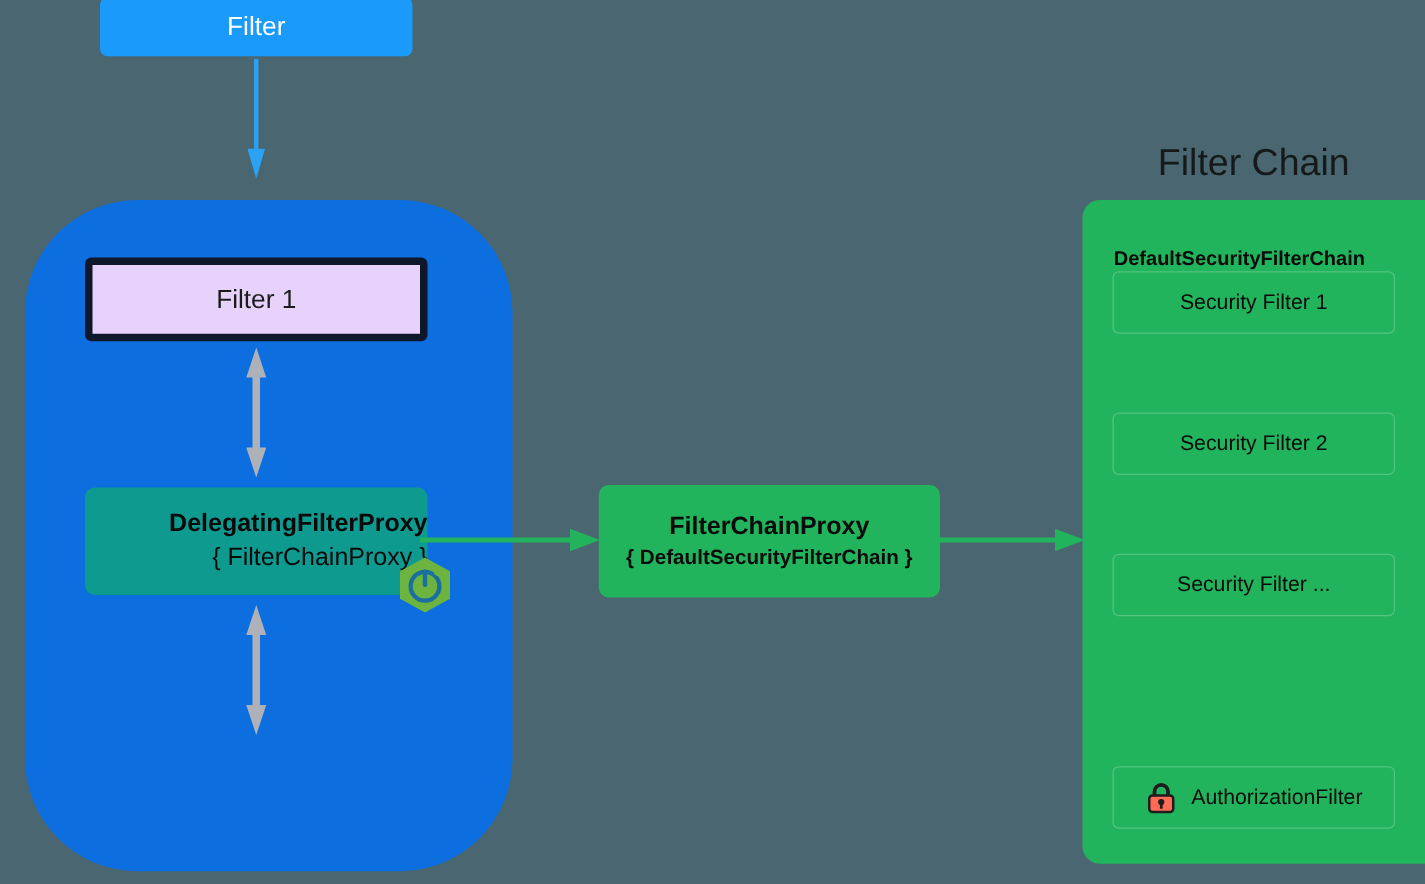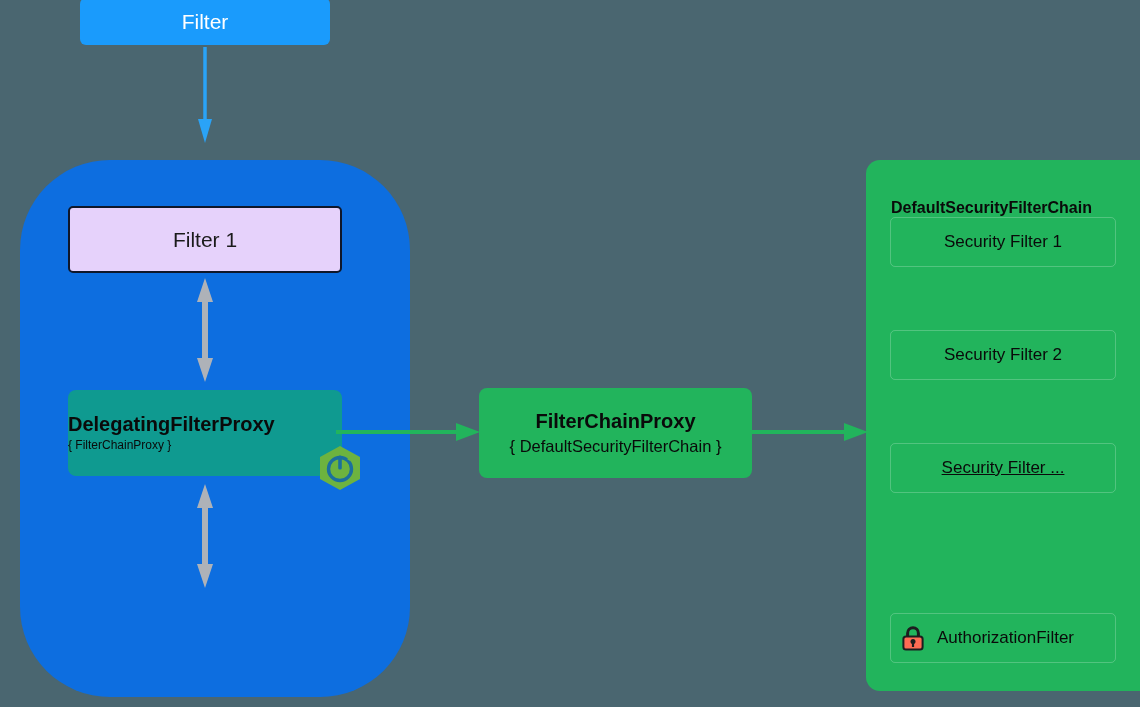--- a/index.html
+++ b/index.html
@@ -55,21 +55,21 @@
     background: #0d6ee0;
     border-radius: 90px;
   }
 
   .filter-box {
     position: absolute;
     left: 68px;
     width: 274px;
     height: 67px;
     background: #e6d2fb;
-    border: 2px solid #0f172a;
+    border: 6px solid #0f172a;
     border-radius: 5px;
     display: flex;
     align-items: center;
     justify-content: center;
     font-size: 21px;
     color: #1b1b1b;
     box-sizing: border-box;
   }
   .filter-1 { top: 206px; }
   .filter-n { top: 594px; }
@@ -77,32 +77,32 @@
   .proxy-box {
     position: absolute;
     left: 68px;
     top: 390px;
     width: 274px;
     height: 86px;
     background: #0f9a90;
     border-radius: 8px;
     display: flex;
     flex-direction: column;
-    align-items: flex-start;
+    align-items: flex-end;
     justify-content: center;
     box-sizing: border-box;
   }
   .proxy-title {
     font-size: 20px;
     font-weight: bold;
     color: #0a0a0a;
     line-height: 1.15;
   }
   .proxy-sub {
-    font-size: 12px;
+    font-size: 20px;
     color: #0a0a0a;
     line-height: 1.3;
     margin-top: 2px;
   }
 
   
   .arrow-dbl {
     position: absolute;
     left: 196px;
     width: 18px;
@@ -138,20 +138,21 @@
     font-size: 20px;
     font-weight: bold;
     color: #0a0a0a;
     line-height: 1.2;
   }
   .fcp-sub {
     font-size: 16.5px;
     color: #0a0a0a;
     line-height: 1.3;
     margin-top: 3px;
+    font-weight: bold;
   }
 
   .arrow-right-green {
     position: absolute;
     height: 22px;
   }
   .arrow-g1 { left: 336px; top: 421px; width: 144px; }
   .arrow-g2 { left: 752px; top: 421px; width: 116px; }
 
   
@@ -194,25 +195,25 @@
     border-radius: 5px;
     display: flex;
     align-items: center;
     justify-content: center;
     font-size: 17px;
     color: #0a0a0a;
     box-sizing: border-box;
   }
   .sf-1 { top: 217px; }
   .sf-2 { top: 330px; }
-  .sf-3 { top: 443px; text-decoration: underline; }
+  .sf-3 { top: 443px; }
   .sf-auth {
     top: 613px;
     justify-content: flex-start;
-    padding-left: 8px;
+    padding-left: 24px;
   }
   .lock-icon {
     width: 28px;
     height: 28px;
     flex: none;
     margin-right: 10px;
   }
   .auth-label { font-size: 17px; color: #0a0a0a; }
 </style>
 </head>
@@ -268,20 +269,21 @@
   <div class="fcp-box">
     <div class="fcp-title">FilterChainProxy</div>
     <div class="fcp-sub">{ DefaultSecurityFilterChain }</div>
   </div>
 
   <svg class="arrow-right-green arrow-g2" viewBox="0 0 116 22">
     <line x1="0" y1="11" x2="94" y2="11" stroke="#22b45c" stroke-width="4"></line>
     <polygon points="116,11 92,2 92,20" fill="#22b45c"></polygon>
   </svg>
 
+  <div class="chain-title">Filter Chain</div>
   <div class="chain-panel"></div>
   <div class="chain-panel-title">DefaultSecurityFilterChain</div>
 
   <div class="sec-filter sf-1">
     <span>Security Filter 1</span>
   </div>
   <div class="sec-filter sf-2">
     <span>Security Filter 2</span>
   </div>
   <div class="sec-filter sf-3">

